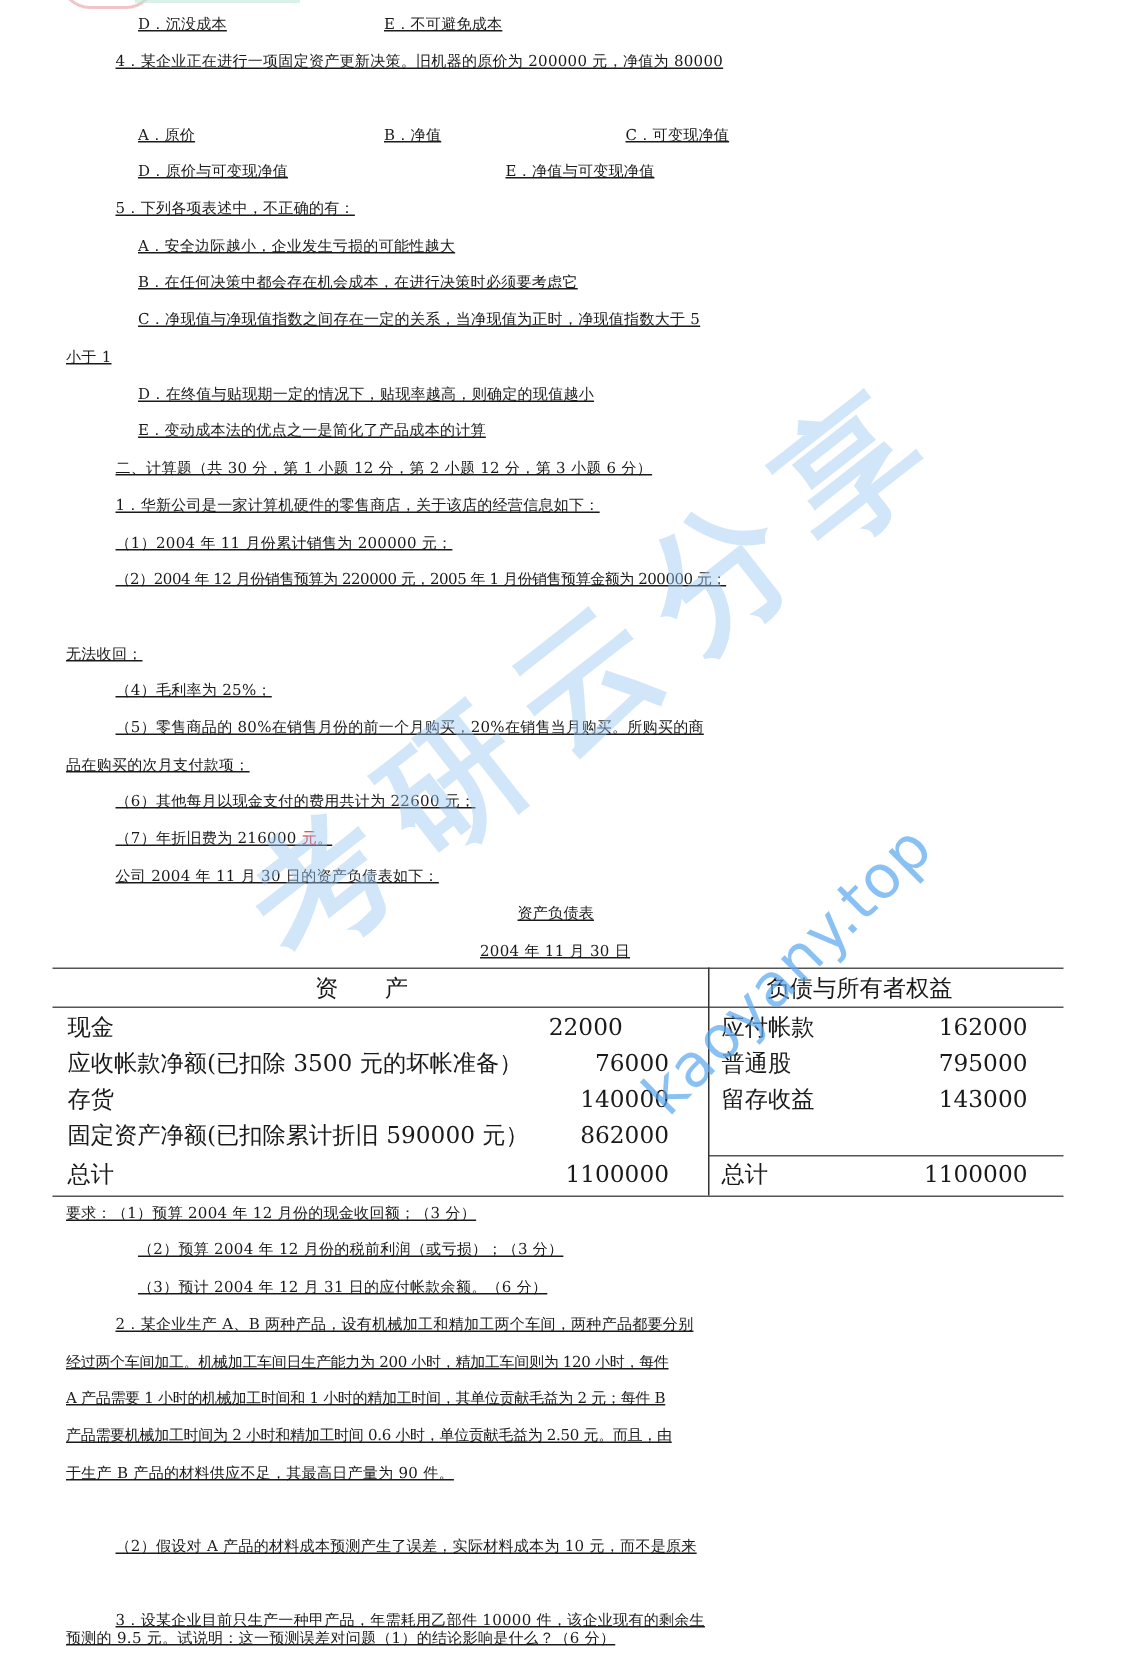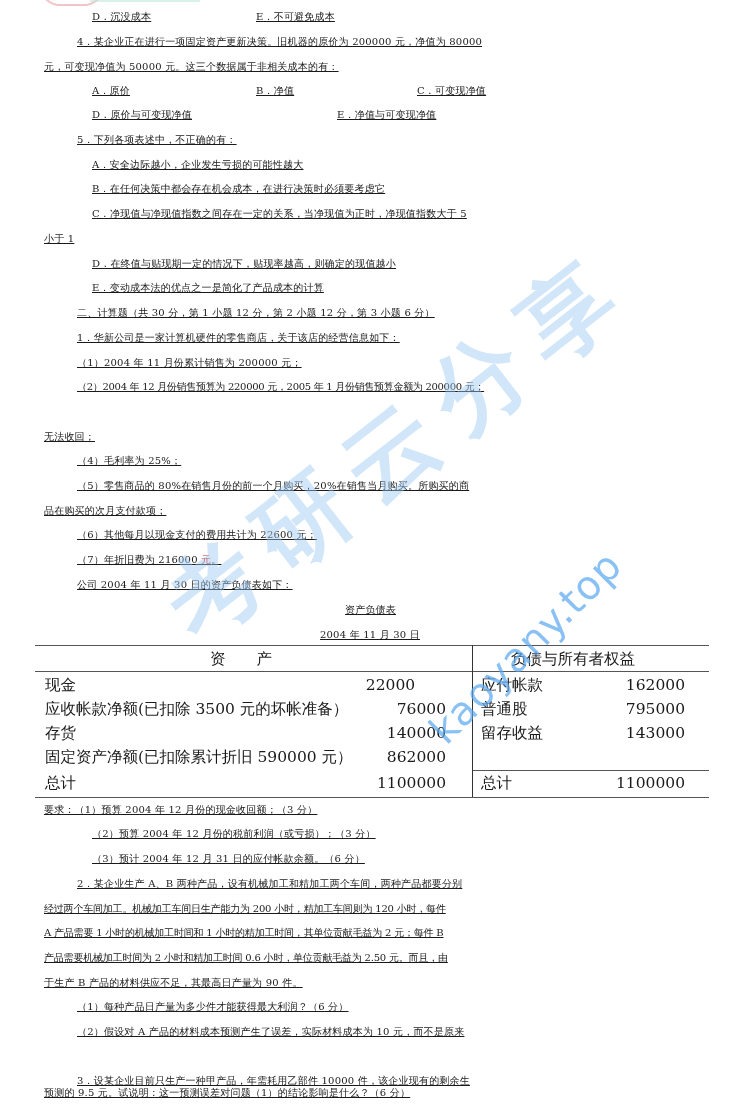--- a/index.html
+++ b/index.html
@@ -48,21 +48,20 @@
 
 <div class="page">
 
   <div class="stamp"></div>
   <div class="stamp-bar"></div>
 
   <div class="line" style="left:92px; top:7px;">D．沉没成本</div>
   <div class="line" style="left:256px; top:7px;">E．不可避免成本</div>
 
   <div class="line" style="left:77px; top:32px;">4．某企业正在进行一项固定资产更新决策。旧机器的原价为 200000 元，净值为 80000</div>
-  <div class="line" style="left:44px; top:57px;">元，可变现净值为 50000 元。这三个数据属于非相关成本的有：</div>
   <div class="line" style="left:92px; top:81px;">A．原价</div>
   <div class="line" style="left:256px; top:81px;">B．净值</div>
   <div class="line" style="left:417px; top:81px;">C．可变现净值</div>
   <div class="line" style="left:92px; top:105px;">D．原价与可变现净值</div>
   <div class="line" style="left:337px; top:105px;">E．净值与可变现净值</div>
 
   <div class="line" style="left:77px; top:130px;">5．下列各项表述中，不正确的有：</div>
   <div class="line" style="left:92px; top:179px;">B．在任何决策中都会存在机会成本，在进行决策时必须要考虑它</div>
   <div class="line" style="left:92px; top:155px;">A．安全边际越小，企业发生亏损的可能性越大</div>
   <div class="line" style="left:92px; top:204px;">C．净现值与净现值指数之间存在一定的关系，当净现值为正时，净现值指数大于 5</div>
@@ -119,21 +118,20 @@
 
   <div class="line" style="left:44px; top:800px;">要求：（1）预算 2004 年 12 月份的现金收回额；（3 分）</div>
   <div class="line" style="left:92px; top:824px;">（2）预算 2004 年 12 月份的税前利润（或亏损）；（3 分）</div>
   <div class="line" style="left:92px; top:849px;">（3）预计 2004 年 12 月 31 日的应付帐款余额。（6 分）</div>
 
   <div class="line" style="left:77px; top:874px;">2．某企业生产 A、B 两种产品，设有机械加工和精加工两个车间，两种产品都要分别</div>
   <div class="line" style="left:44px; top:899px; letter-spacing:-0.2px;">经过两个车间加工。机械加工车间日生产能力为 200 小时，精加工车间则为 120 小时，每件</div>
   <div class="line" style="left:44px; top:923px; letter-spacing:-0.2px;">A 产品需要 1 小时的机械加工时间和 1 小时的精加工时间，其单位贡献毛益为 2 元；每件 B</div>
   <div class="line" style="left:44px; top:948px; letter-spacing:-0.2px;">产品需要机械加工时间为 2 小时和精加工时间 0.6 小时，单位贡献毛益为 2.50 元。而且，由</div>
   <div class="line" style="left:44px; top:973px;">于生产 B 产品的材料供应不足，其最高日产量为 90 件。</div>
-  <div class="line" style="left:77px; top:997px;">（1）每种产品日产量为多少件才能获得最大利润？（6 分）</div>
   <div class="line" style="left:77px; top:1022px;">（2）假设对 A 产品的材料成本预测产生了误差，实际材料成本为 10 元，而不是原来</div>
   <div class="line" style="left:44px; top:1047px;margin-top:36px;">预测的 9.5 元。试说明：这一预测误差对问题（1）的结论影响是什么？（6 分）</div>
 
   <div class="line" style="left:77px; top:1071px;">3．设某企业目前只生产一种甲产品，年需耗用乙部件 10000 件，该企业现有的剩余生</div>
 
   <div class="wm wm-cn">考研云分享</div>
   <div class="wm wm-url">kaoyany.top</div>
 </div>
 
 </body></html>

